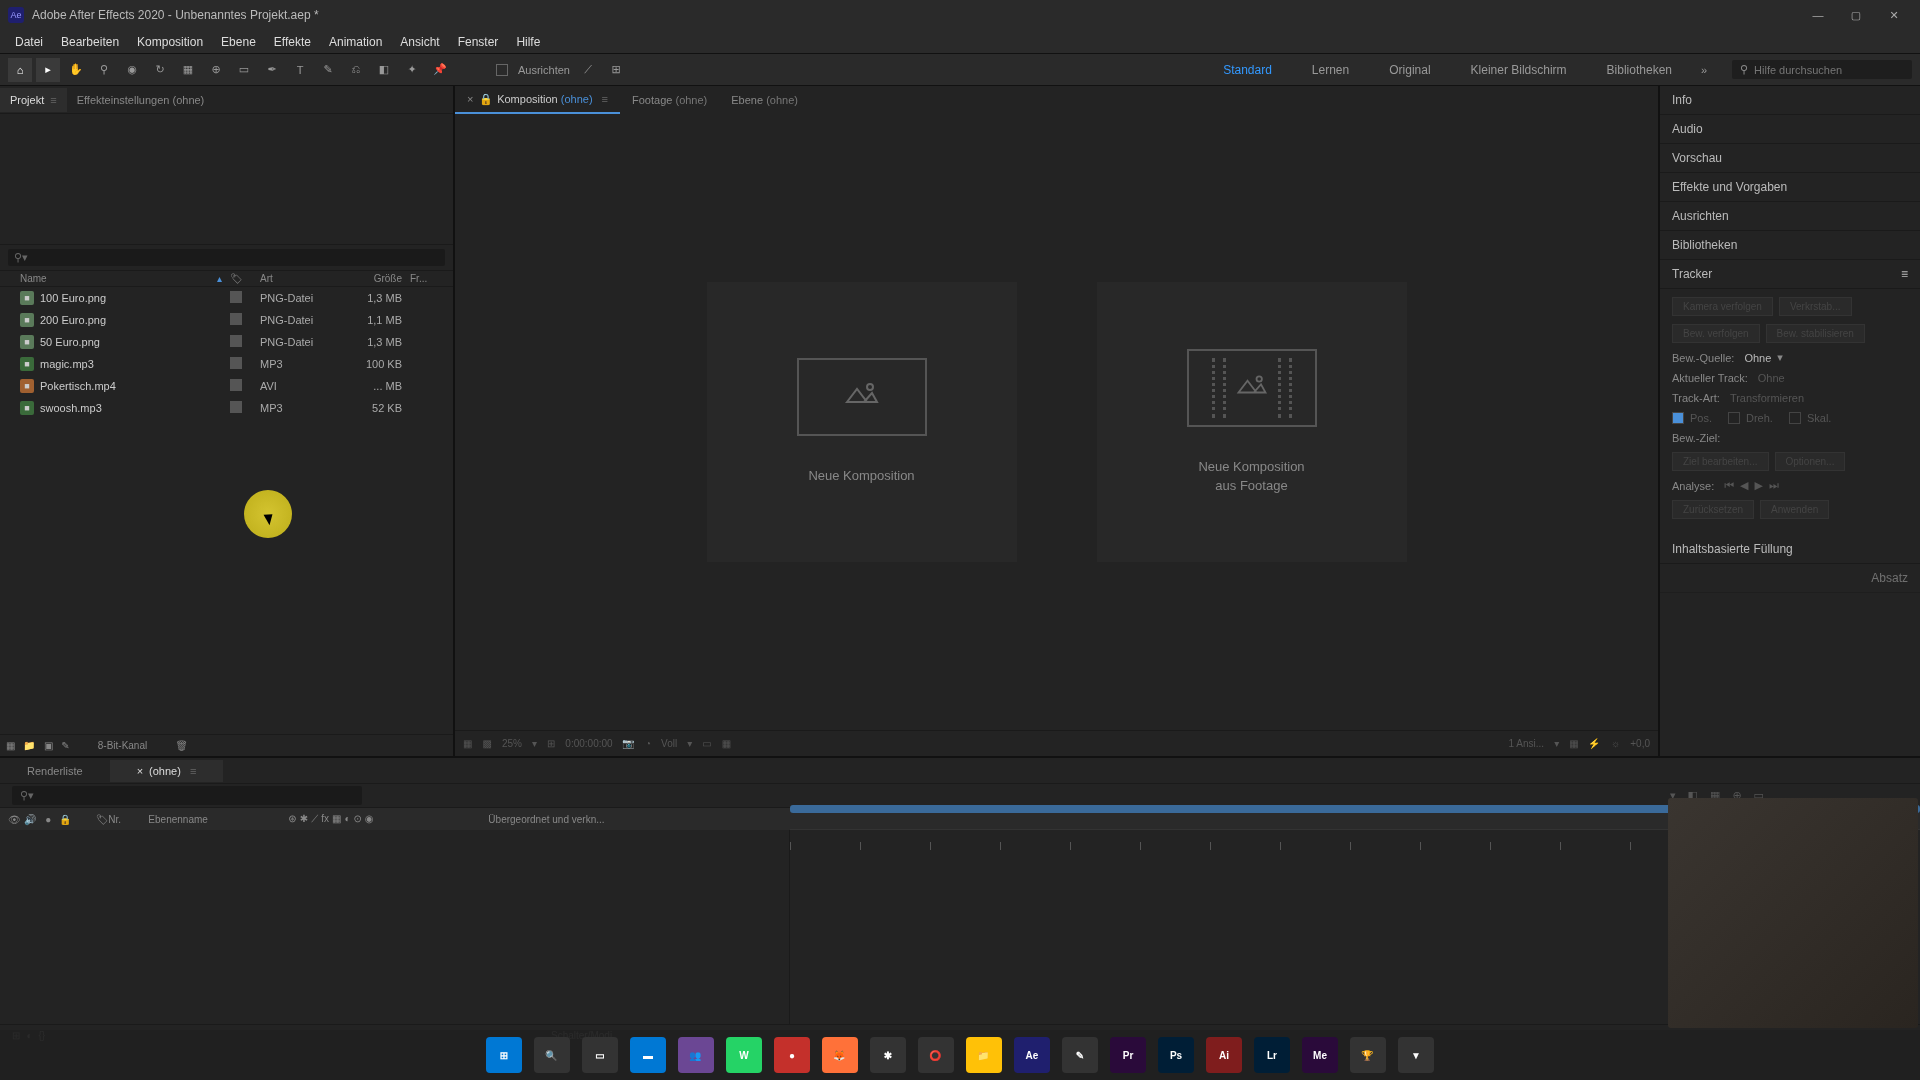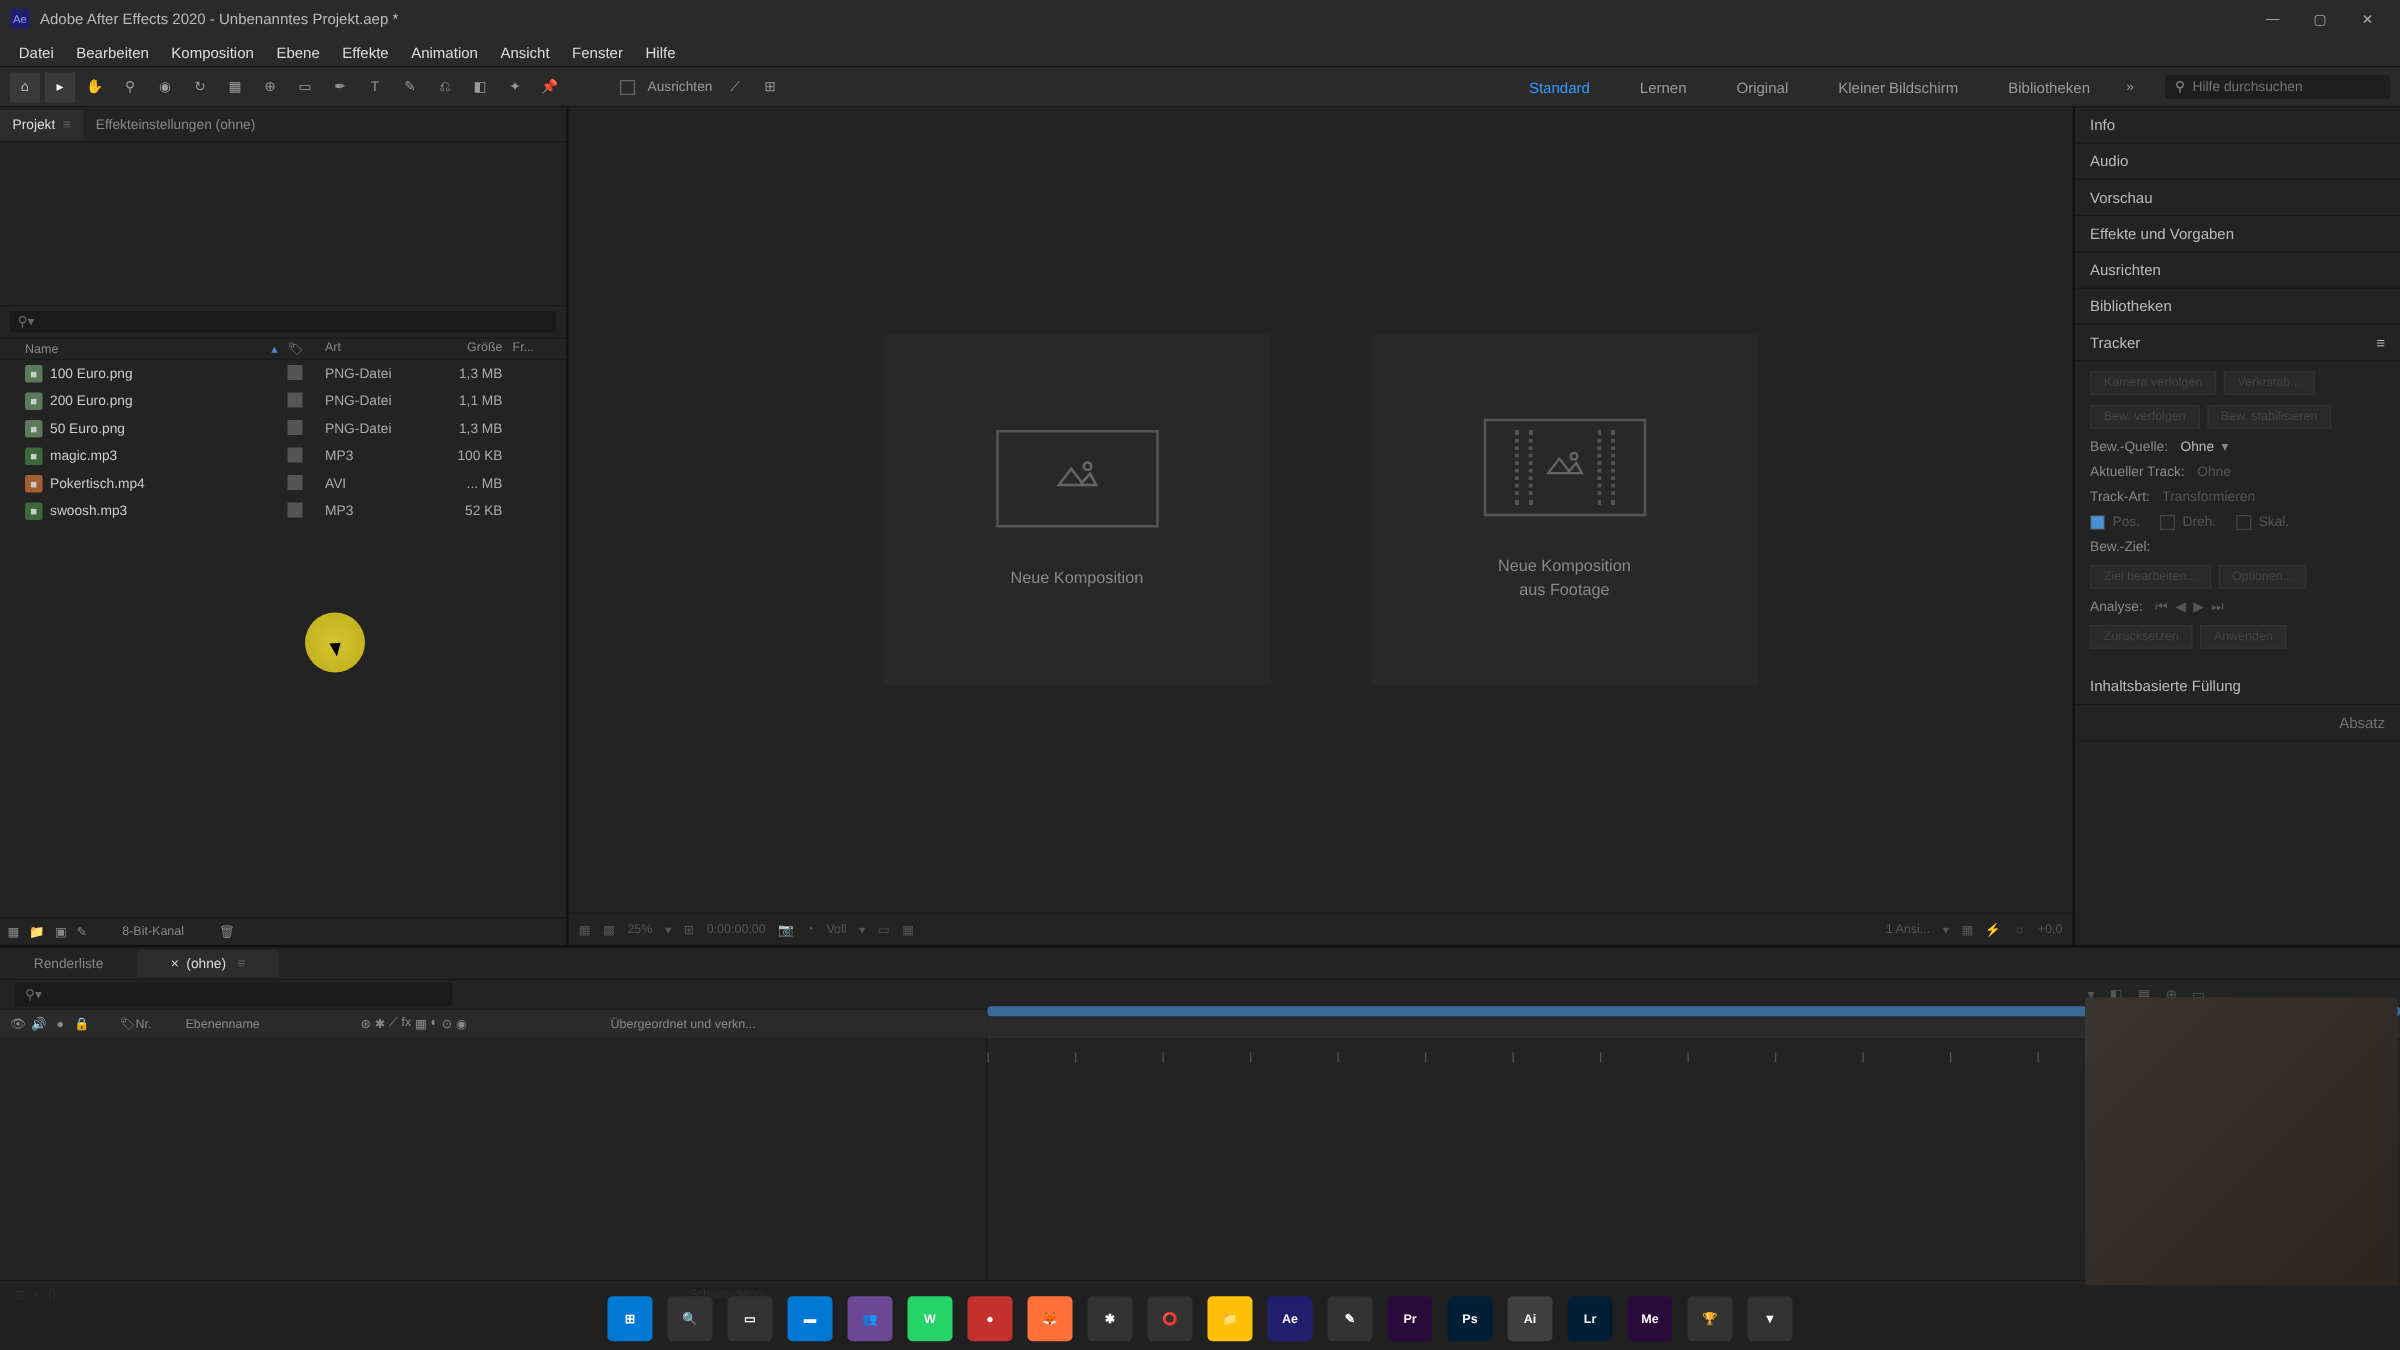--- a/index.html
+++ b/index.html
@@ -267,20 +267,25 @@
       <span>▦</span>
       <span>📁</span>
       <span>▣</span>
       <span>✎</span>
       <span style="margin-left:20px;">8-Bit-Kanal</span>
       <span style="margin-left:20px;">🗑</span>
     </div>
   </div>
 
   <div class="viewer-panel">
+    <div class="viewer-tabs" id="viewer-tabs">
+        <div class="viewer-tab active"><span style="margin-right:6px;color:#888;">×</span><span style="margin-right:4px;color:#888;">🔒</span><span>Komposition</span> <span class="none">(ohne)</span> <span style="margin-left:6px;color:#666;">≡</span></div>
+        <div class="viewer-tab"><span>Footage</span> <span class="none-dim">(ohne)</span></div>
+        <div class="viewer-tab"><span>Ebene</span> <span class="none-dim">(ohne)</span></div>
+      </div>
     <div class="viewer-body">
       <div class="drop-card">
         <div class="drop-icon-outer">
           <svg width="40" height="40" viewBox="0 0 40 40">
               <path d="M5 25 L15 12 L25 25 Z M22 25 L30 16 L35 25 Z" fill="none" stroke="#666" stroke-width="2"></path>
               <circle cx="28" cy="10" r="3" fill="none" stroke="#666" stroke-width="2"></circle>
             </svg>
         </div>
         <div class="drop-label">Neue Komposition</div>
       </div>
@@ -474,18 +479,18 @@
     <div class="tb-icon" style="background: rgb(37, 211, 102);">W</div>
     <div class="tb-icon" style="background: rgb(196, 48, 43);">●</div>
     <div class="tb-icon" style="background: rgb(255, 113, 57);">🦊</div>
     <div class="tb-icon" style="background: rgb(51, 51, 51);">✱</div>
     <div class="tb-icon" style="background: rgb(51, 51, 51);">⭕</div>
     <div class="tb-icon" style="background: rgb(255, 193, 7);">📁</div>
     <div class="tb-icon" style="background: rgb(31, 31, 110);">Ae</div>
     <div class="tb-icon" style="background: rgb(51, 51, 51);">✎</div>
     <div class="tb-icon" style="background: rgb(42, 10, 58);">Pr</div>
     <div class="tb-icon" style="background: rgb(0, 30, 54);">Ps</div>
-    <div class="tb-icon" style="background: #404040;">Ai</div>
+    <div class="tb-icon" style="background: #7f1d1d;">Ai</div>
     <div class="tb-icon" style="background: rgb(0, 30, 54);">Lr</div>
     <div class="tb-icon" style="background: rgb(42, 10, 58);">Me</div>
     <div class="tb-icon" style="background: rgb(51, 51, 51);">🏆</div>
     <div class="tb-icon" style="background: rgb(51, 51, 51);">▼</div>
   </div>
 
 </body></html>

